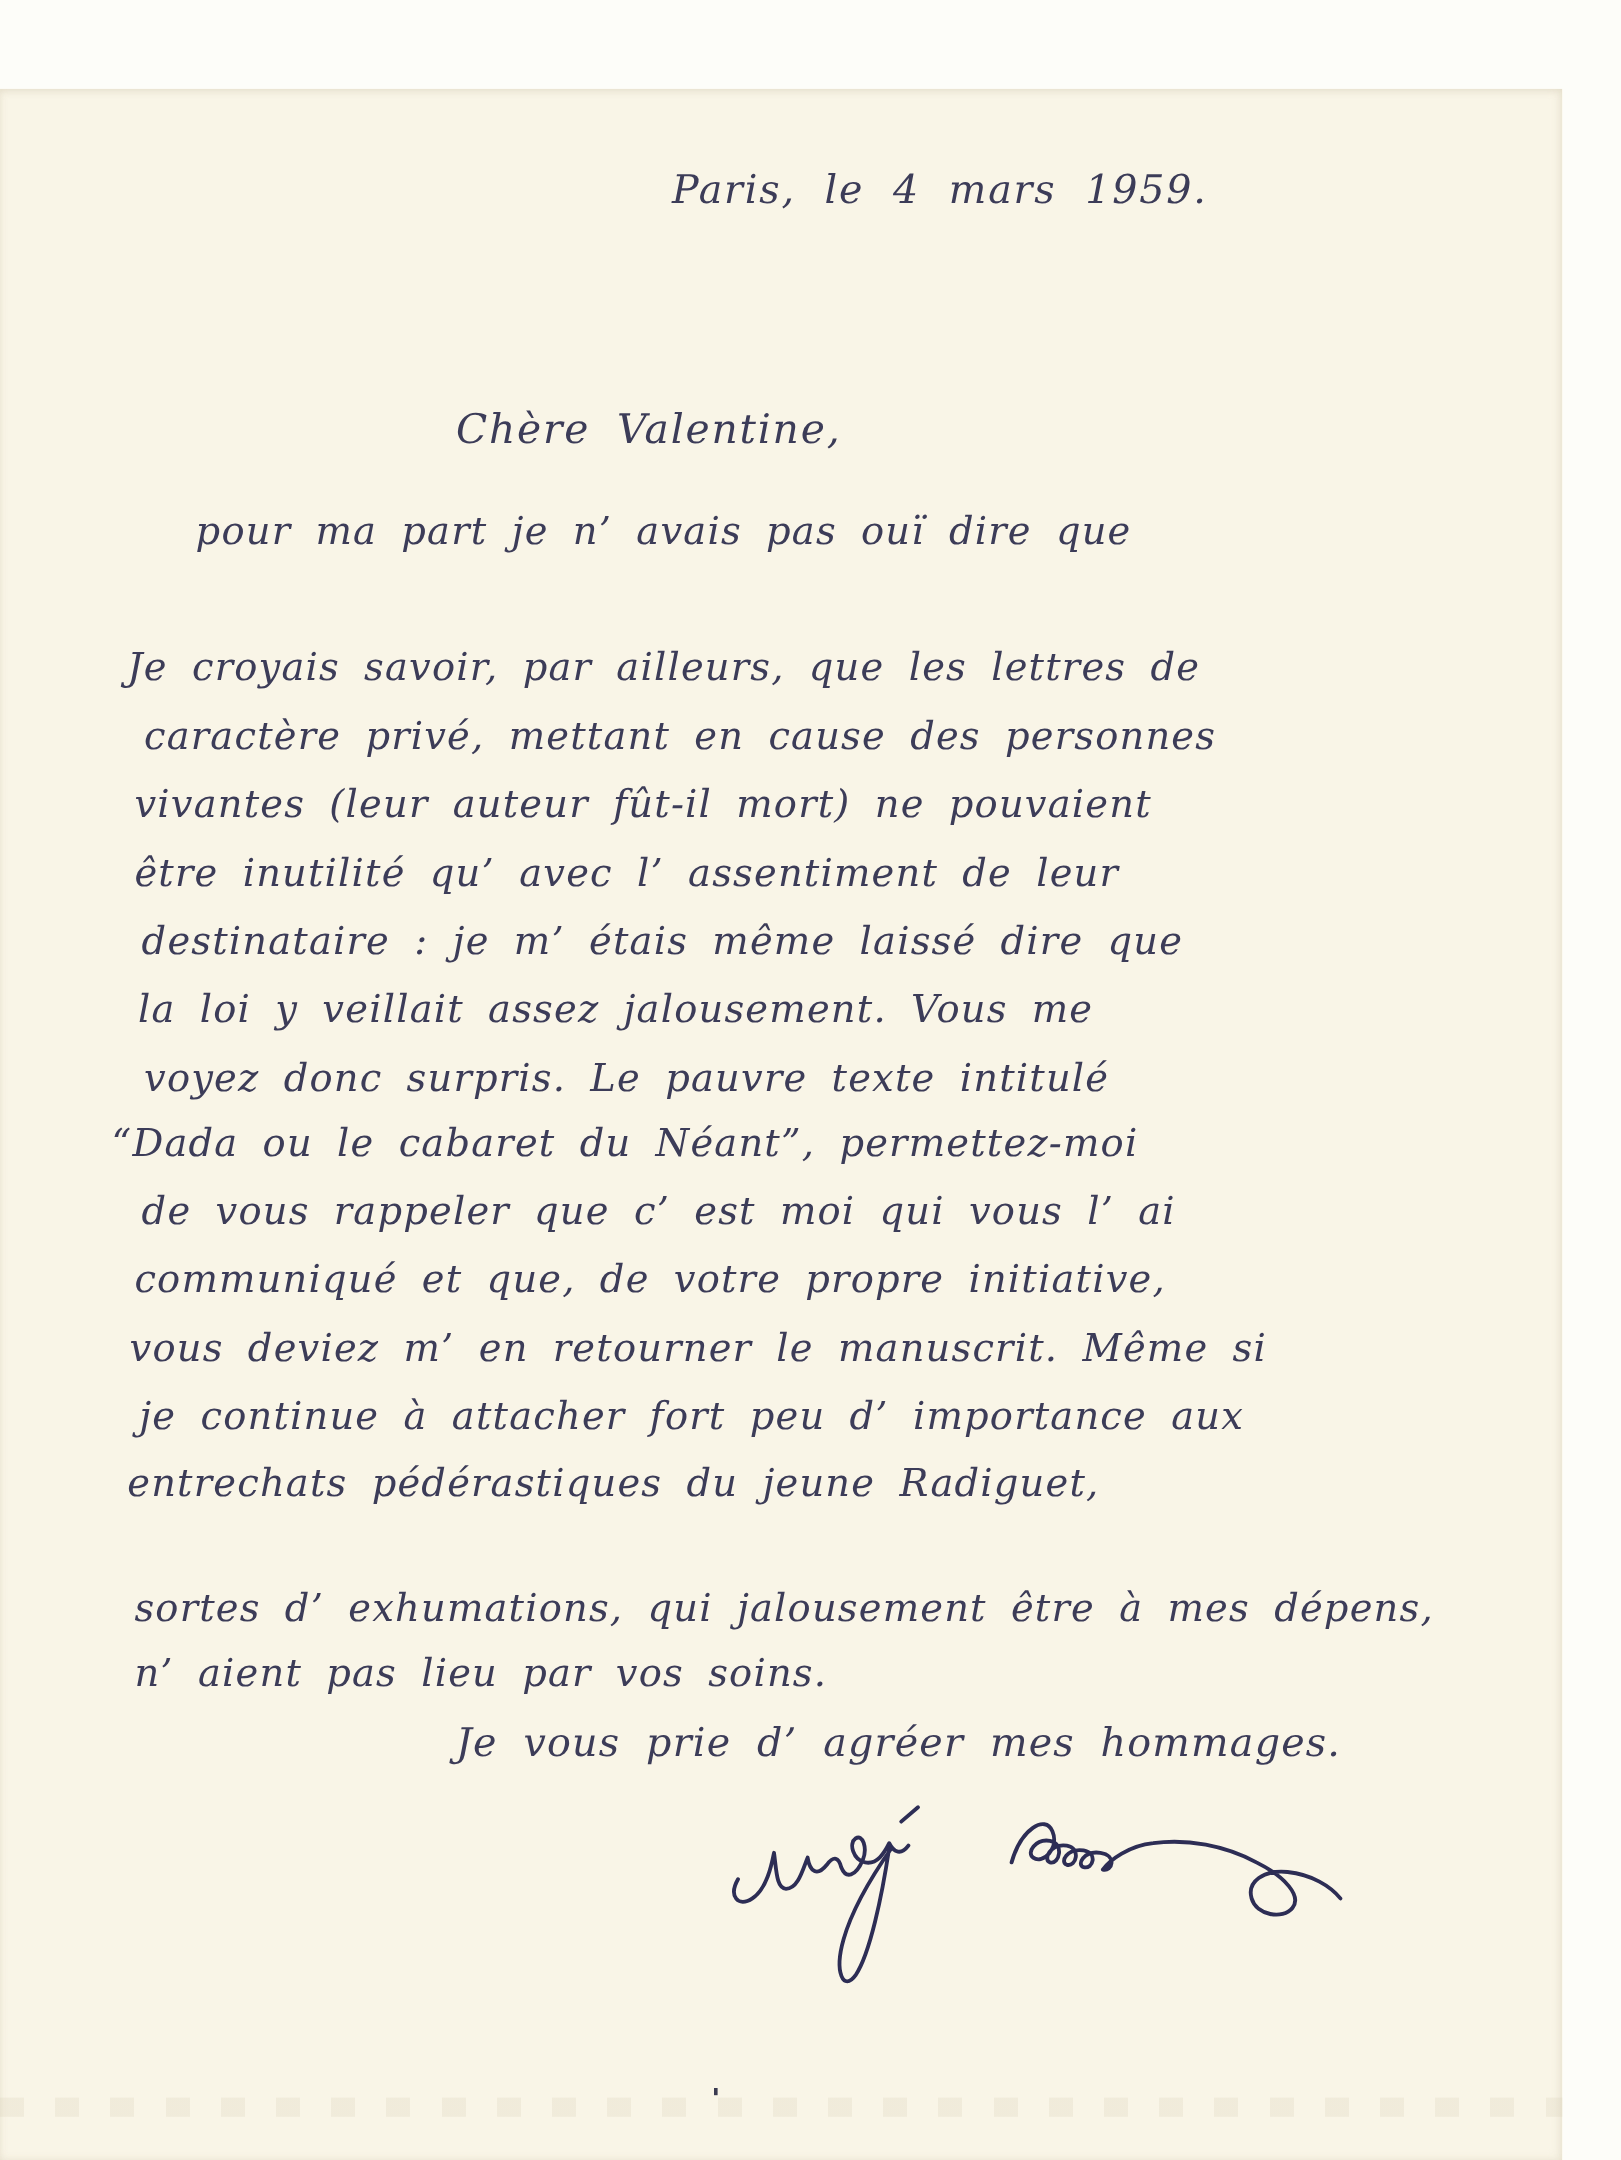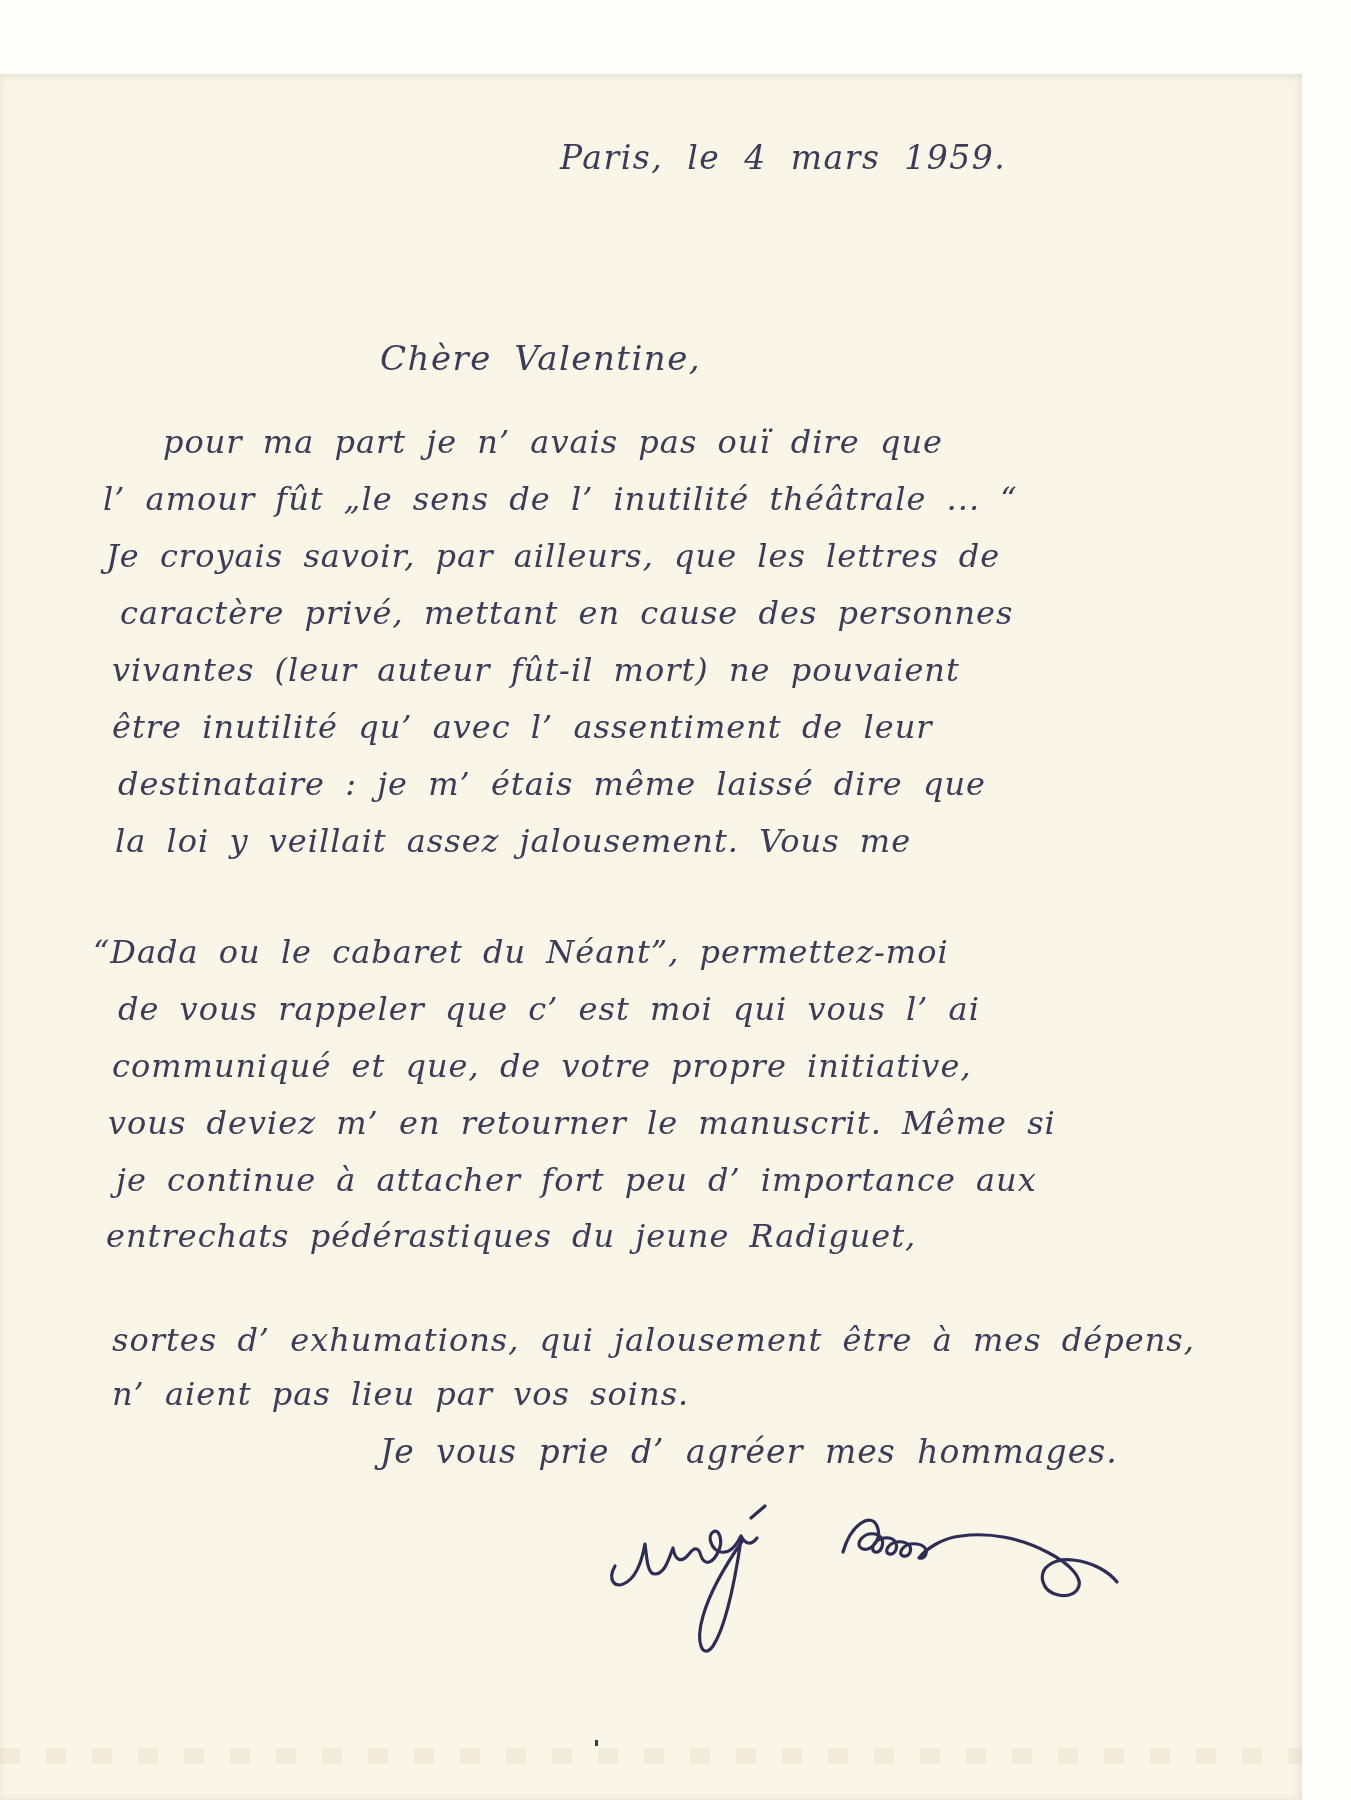--- a/index.html
+++ b/index.html
@@ -48,27 +48,27 @@
 <div class="scan">
   <div class="paper"></div>
   <div class="bottom-edge"></div>
   <div class="speck"></div>
 
   <div class="hand dateline" style="left:560px; top:138px;">Paris, le 4 mars 1959.</div>
 
   <div class="hand salut" style="left:380px; top:338px;">Chère Valentine,</div>
 
   <div class="hand bline" style="left:163px; top:420px;">pour ma part je n’ avais pas ouï dire que</div>
-  <div class="hand bline" style="left:103px; top:477px;">l’ amour fût „le sens de l’ inutilité théâtrale ... “</div>
   <div class="hand bline" style="left:106px; top:534px;">Je croyais savoir, par ailleurs, que les lettres de</div>
   <div class="hand bline" style="left:120px; top:591px;">caractère privé, mettant en cause des personnes</div>
   <div class="hand bline" style="left:112px; top:648px;">vivantes (leur auteur fût-il mort) ne pouvaient</div>
   <div class="hand bline" style="left:112px; top:705px;">être inutilité qu’ avec l’ assentiment de leur</div>
   <div class="hand bline" style="left:118px; top:762px;">destinataire : je m’ étais même laissé dire que</div>
   <div class="hand bline" style="left:115px; top:819px;">la loi y veillait assez jalousement. Vous me</div>
+  <div class="hand bline" style="left:120px; top:876px;">voyez donc surpris. Le pauvre texte intitulé</div>
   <div class="hand bline" style="left:93px;  top:930px;">“Dada ou le cabaret du Néant”, permettez-moi</div>
   <div class="hand bline" style="left:118px; top:987px;">de vous rappeler que c’ est moi qui vous l’ ai</div>
   <div class="hand bline" style="left:112px; top:1044px;">communiqué et que, de votre propre initiative,</div>
   <div class="hand bline" style="left:108px; top:1101px;">vous deviez m’ en retourner le manuscrit. Même si</div>
   <div class="hand bline" style="left:116px; top:1158px;">je continue à attacher fort peu d’ importance aux</div>
   <div class="hand bline" style="left:106px; top:1214px;">entrechats pédérastiques du jeune Radiguet,</div>
 
 
   <div class="hand bline" style="left:112px; top:1318px;">sortes d’ exhumations, qui jalousement être à mes dépens,</div>
   <div class="hand bline" style="left:112px; top:1372px;">n’ aient pas lieu par vos soins.</div>

